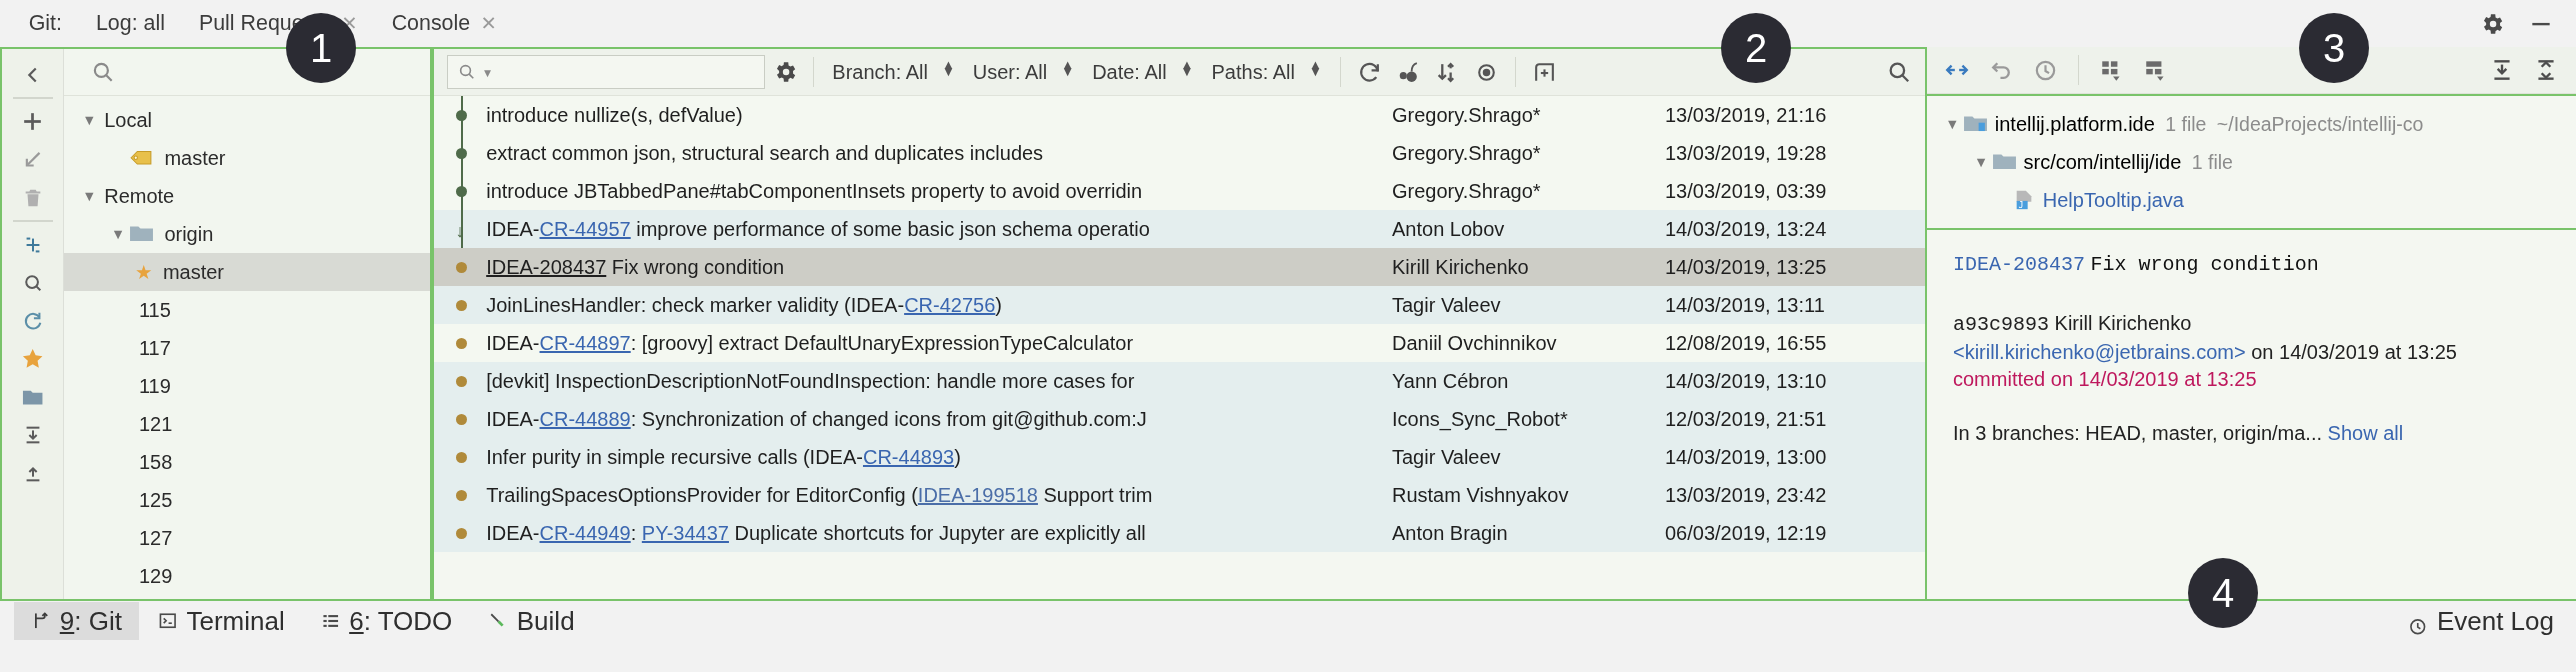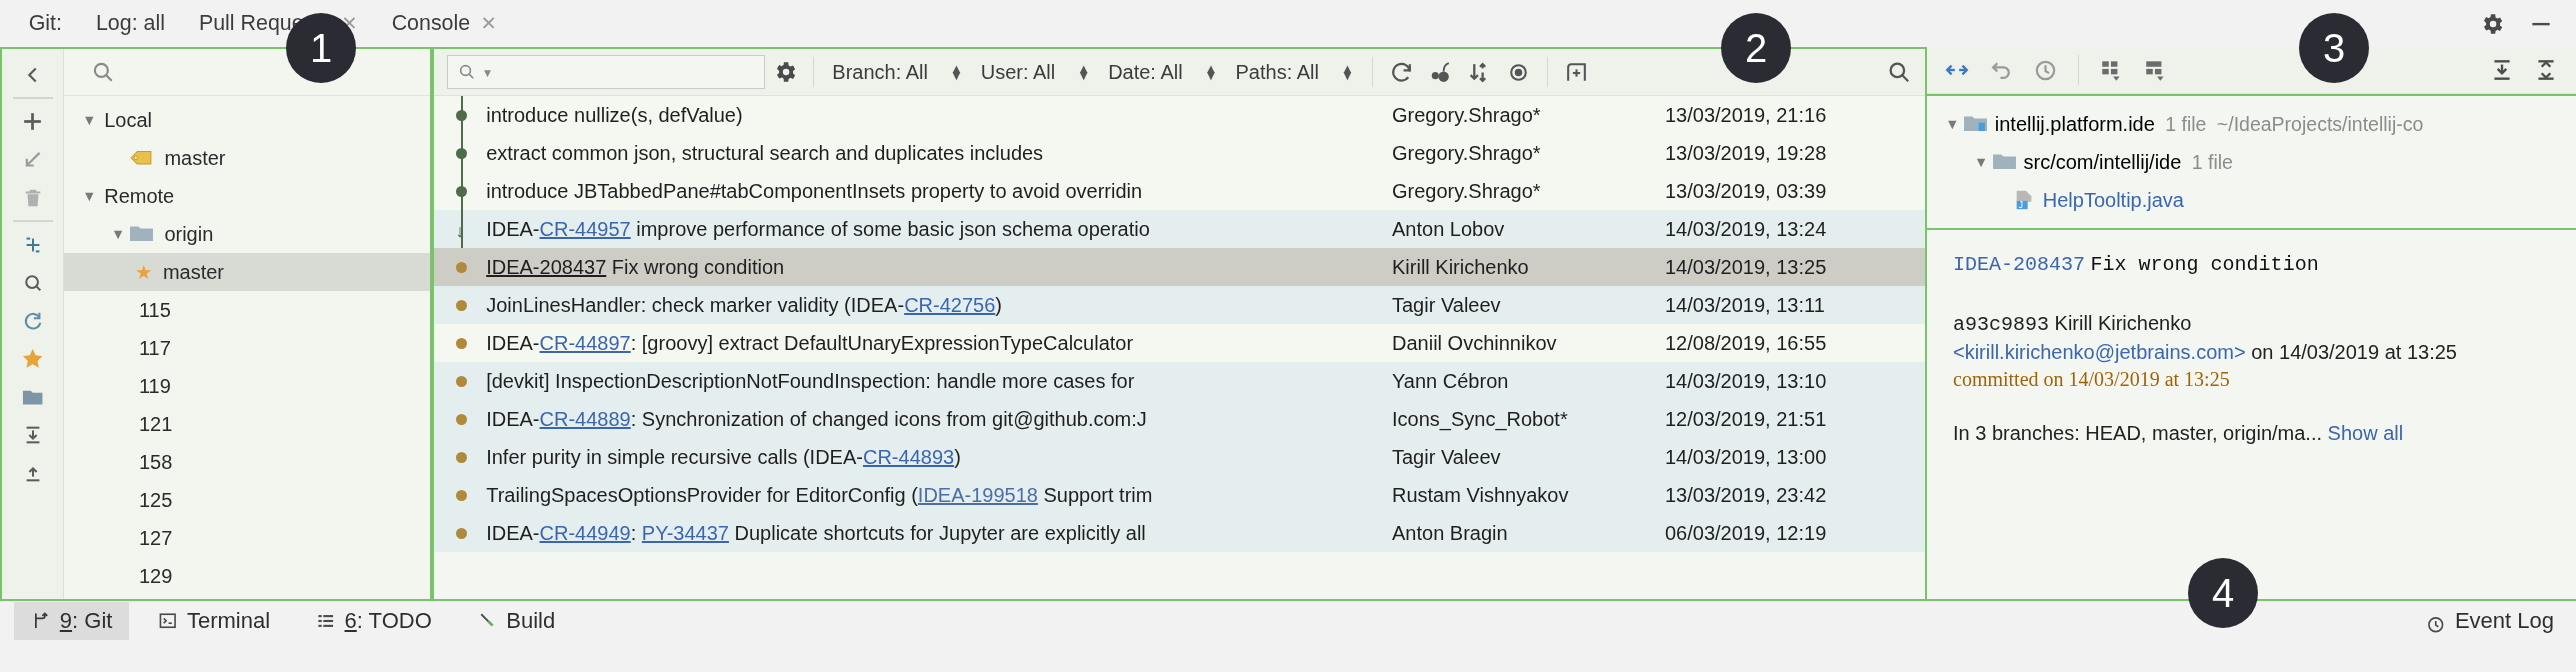--- a/index.html
+++ b/index.html
@@ -76,21 +76,21 @@
     height: 47px; min-height: 47px; display: flex; align-items: center;
     background: #eef2eb; padding: 0 6.5px; gap: 0px; border-bottom: 1.3px solid #dfe3da;
   }
   .searchbox {
     width: 318px; height: 34px; background: #f4f7f1; border: 1.3px solid #c9cdc4;
     display: flex; align-items: center; padding: 0 9px; margin-left: 6.5px; gap: 5.2px;
   }
   .tb-sep { width: 1.3px; height: 30px; background: #d3d7cd; margin: 0 9px; }
   .tb-icon { width: 39px; height: 39px; display: flex; align-items: center; justify-content: center; color: #555; }
   .filter {
-    font-size: 20px; color: #3c3c3c; display: flex; align-items: center; gap: 22px;
+    font-size: 20px; color: #3c3c3c; display: flex; align-items: flex-start; gap: 14px;
     padding: 0 9px; white-space: nowrap;
   }
   .spin { display: inline-flex; flex-direction: column; line-height: 0.55; font-size: 13px; color: #555; }
   .toolbar-spacer { flex: 1; }
   .loglist { flex: 1; overflow: hidden; }
   .commit {
     display: flex; align-items: center; height: 38px; font-size: 20px; color: #1f1f1f;
     white-space: nowrap;
     padding-left: 8px;
   }
@@ -120,28 +120,28 @@
   .rt-spacer { flex: 1; }
   .filetree { height: 136px; background: #f4f7f1; padding-top: 9px; font-size: 20px; overflow: hidden; }
   .ftrow { display: flex; align-items: center; height: 38px; white-space: nowrap; }
   .greysub { color: #8c8c8c; margin-left: 10.4px; font-size: 19.5px; }
   .detailpane { flex: 1; background: #f4f7f1; padding: 22px 26px 6.5px 26px; font-size: 20px; color: #222; overflow: hidden; }
   .hashline { font-family: "Liberation Mono", monospace; font-size: 20px; }
   .det-title { margin-bottom: 34px; }
   .det-issue { color: #3a66b0; font-family: "Liberation Mono", monospace; }
   .det-msg { color: #111; font-family: "Liberation Mono", monospace; }
   .det-body { line-height: 1.34; }
-  .det-grey { color: #a16207; font-family: Liberation Serif, serif; }
+  .det-grey { color: #be185d; }
   .det-link { color: #3a66b0; }
   .det-branches { margin-top: 30px; }
 
   
   .statusbar {
     height: 40px; min-height: 40px; background: #f2f2f2; display: flex; align-items: center;
-    padding-left: 14.3px; font-size: 22px; color: #2f2f2f; gap: 12px;
+    padding-left: 14.3px; font-size: 26px; color: #2f2f2f; gap: 2px;
   }
   .sb-item { display: flex; align-items: center; gap: 9px; padding: 0 17px; height: 38px; white-space: nowrap; }
   .sb-item.active { background: #dcdcdc; }
   .sb-right { margin-left: auto; display: flex; align-items: flex-end; gap: 9px; padding-right: 22px; }
   .u { text-decoration: underline; }
 
   
   .badge {
     position: absolute; width: 70px; height: 70px; border-radius: 50%;
     background: #2b2b33; color: #fff; display: flex; align-items: center; justify-content: center;

